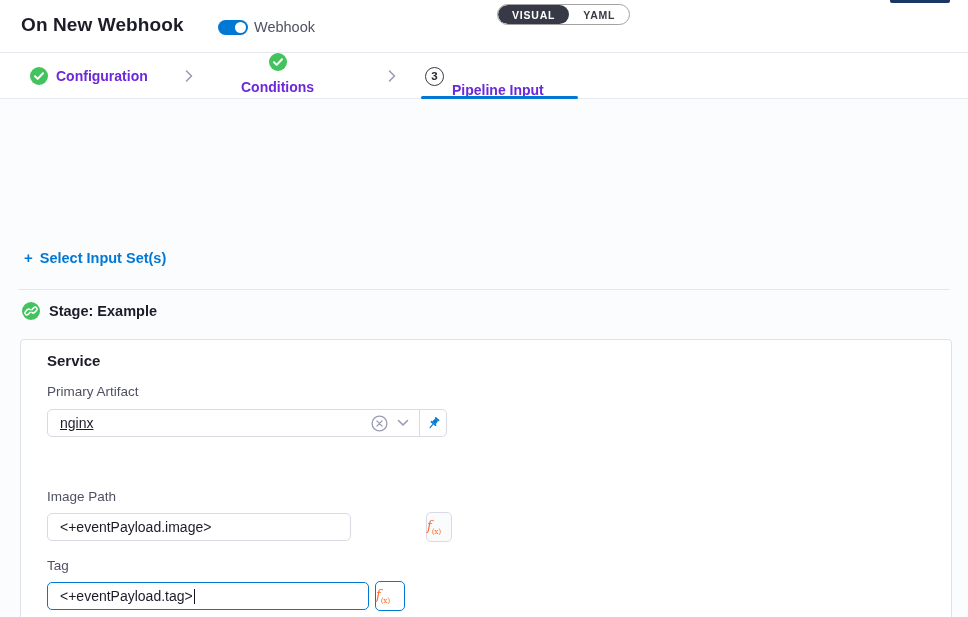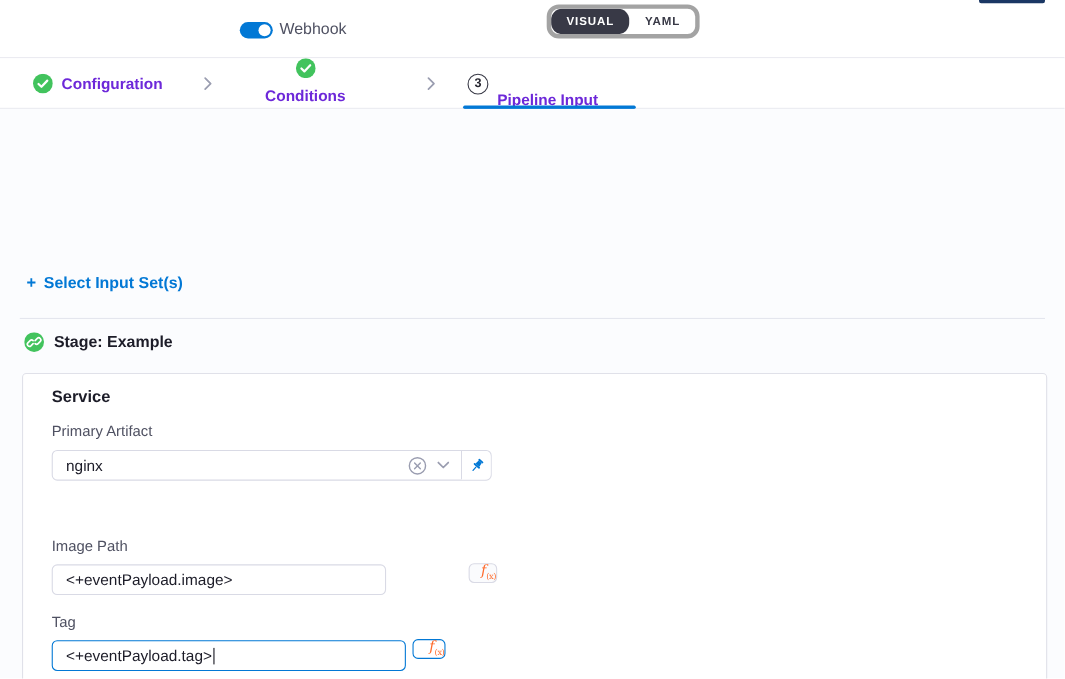--- a/index.html
+++ b/index.html
@@ -15,21 +15,21 @@
   html,body{background:#fff;}
   body{font-family:"Liberation Sans","DejaVu Sans",sans-serif;color:var(--text-dark);}
   .canvas{position:relative;width:968px;height:617px;background:#fff;overflow:hidden;}
 
   
   .header{position:absolute;left:0;top:0;width:968px;height:53px;background:#fff;border-bottom:1px solid #e6e7ee;}
   .page-title{position:absolute;left:21px;top:14px;font-size:19px;font-weight:700;letter-spacing:.1px;color:var(--text-dark);}
   .toggle{position:absolute;left:218px;top:20px;width:30px;height:15px;border-radius:9px;background:var(--primary);cursor:pointer;}
   .toggle .knob{position:absolute;right:2px;top:2px;width:11px;height:11px;border-radius:50%;background:#fff;}
   .toggle-label{position:absolute;left:254px;top:19px;font-size:14.5px;color:var(--text-gray);}
-  .mode-switch{position:absolute;left:497px;top:4px;height:31px;display:flex;align-items:stretch;border:4px solid #a3a3a3;border-radius:11px;background:#fff;overflow:hidden;}
+  .mode-switch{position:absolute;left:497px;top:4px;height:21px;display:flex;align-items:stretch;border:1px solid #a3a3a3;border-radius:11px;background:#fff;overflow:hidden;}
   .mode-seg{display:flex;align-items:center;justify-content:center;font-size:10.5px;font-weight:700;letter-spacing:.8px;padding:0 14px;color:var(--dark-pill);cursor:pointer;}
   .mode-seg.active{background:var(--dark-pill);color:#fff;border-radius:10px;}
   .cutoff-button{position:absolute;left:890px;top:0;width:60px;height:3px;background:#1b3764;border-radius:0 0 2px 2px;cursor:pointer;}
 
   
   .tabbar{position:absolute;left:0;top:53px;width:968px;height:46px;background:#fff;border-bottom:1px solid #e8e9f0;}
   .step{position:absolute;top:0;height:46px;display:flex;align-items:center;gap:8px;cursor:pointer;}
   .step-label{font-size:14px;font-weight:600;color:#6d28d9;white-space:nowrap;}
   .step.active .step-label{font-weight:700;margin-top:28px;}
   .step-sep{position:absolute;top:16px;}
@@ -41,40 +41,41 @@
   .input-sets-link{position:absolute;left:24px;top:150px;display:flex;align-items:center;gap:7px;color:var(--primary);font-size:14.5px;font-weight:700;cursor:pointer;}
   .plus{font-size:15px;font-weight:700;}
   .divider{position:absolute;left:18px;top:190px;width:932px;height:1px;background:#e4e6ee;}
   .stage-row{position:absolute;left:22px;top:203px;display:flex;align-items:center;gap:9px;}
   .stage-label{font-size:14.5px;font-weight:600;color:var(--text-dark);}
 
   .card{position:absolute;left:20px;top:240px;width:932px;height:321px;background:#fff;border:1px solid #e0e1e9;border-radius:4px;}
   .service-title{position:absolute;left:26px;top:12px;font-size:15px;font-weight:700;color:var(--text-dark);}
   .field-label{position:absolute;left:26px;font-size:13.5px;font-weight:500;color:var(--text-gray);}
 
-  .select-group{position:absolute;left:26px;top:69px;width:400px;height:28px;display:flex;border:1px solid var(--border);border-radius:5px;background:#fff;cursor:pointer;}
+  .select-group{position:absolute;left:26px;top:69px;width:400px;height:28px;display:flex;border:1px solid var(--border);border-radius:5px;background:#fff;cursor:pointer;text-decoration:underline;}
   .select-main{flex:1;display:flex;align-items:center;padding:0 10px 0 12px;gap:9px;}
   .select-value{flex:1;font-size:14px;color:var(--text-dark);}
   .pin-seg{width:27px;border-left:1px solid var(--border);display:flex;align-items:center;justify-content:center;background:#fff;border-radius:0 5px 5px 0;cursor:pointer;}
 
   .text-input{position:absolute;height:28px;background:#fff;border:1px solid var(--border);border-radius:5px;display:flex;align-items:center;padding:0 12px;font-size:14px;color:var(--text-dark);cursor:text;}
   .text-input.focused{border:1.6px solid var(--primary);}
   .caret{display:inline-block;width:1.4px;height:15px;background:#14141f;margin-left:1px;vertical-align:-2px;}
-  .fx-btn{position:absolute;width:26px;height:18px;border:1px solid var(--border);border-radius:5px;background:#fafbfd;display:flex;align-items:center;justify-content:flex-end;cursor:pointer;}
+  .fx-btn{position:absolute;width:26px;height:30px;border:1px solid var(--border);border-radius:5px;background:#fafbfd;display:flex;align-items:center;justify-content:flex-start;cursor:pointer;}
   .fx-btn.focused{border:1.6px solid var(--primary);background:#fff;}
   .fx{color:var(--expression-orange);font-family:"DejaVu Serif",serif;font-style:italic;font-size:13px;line-height:1;}
   .fx sub{font-size:7.5px;font-style:normal;letter-spacing:-.4px;}
   .icon{display:inline-flex;align-items:center;justify-content:center;line-height:0;}
 </style>
 </head>
 <body>
 
 <div class="canvas">
 
   <div class="header">
+    <div class="page-title">On New Webhook</div>
     <div class="toggle">
       <div class="knob"></div>
     </div>
     <div class="toggle-label">Webhook</div>
     <div class="mode-switch">
       <div class="mode-seg active">VISUAL</div>
       <div class="mode-seg">YAML</div>
     </div>
     <div class="cutoff-button"></div>
   </div>

